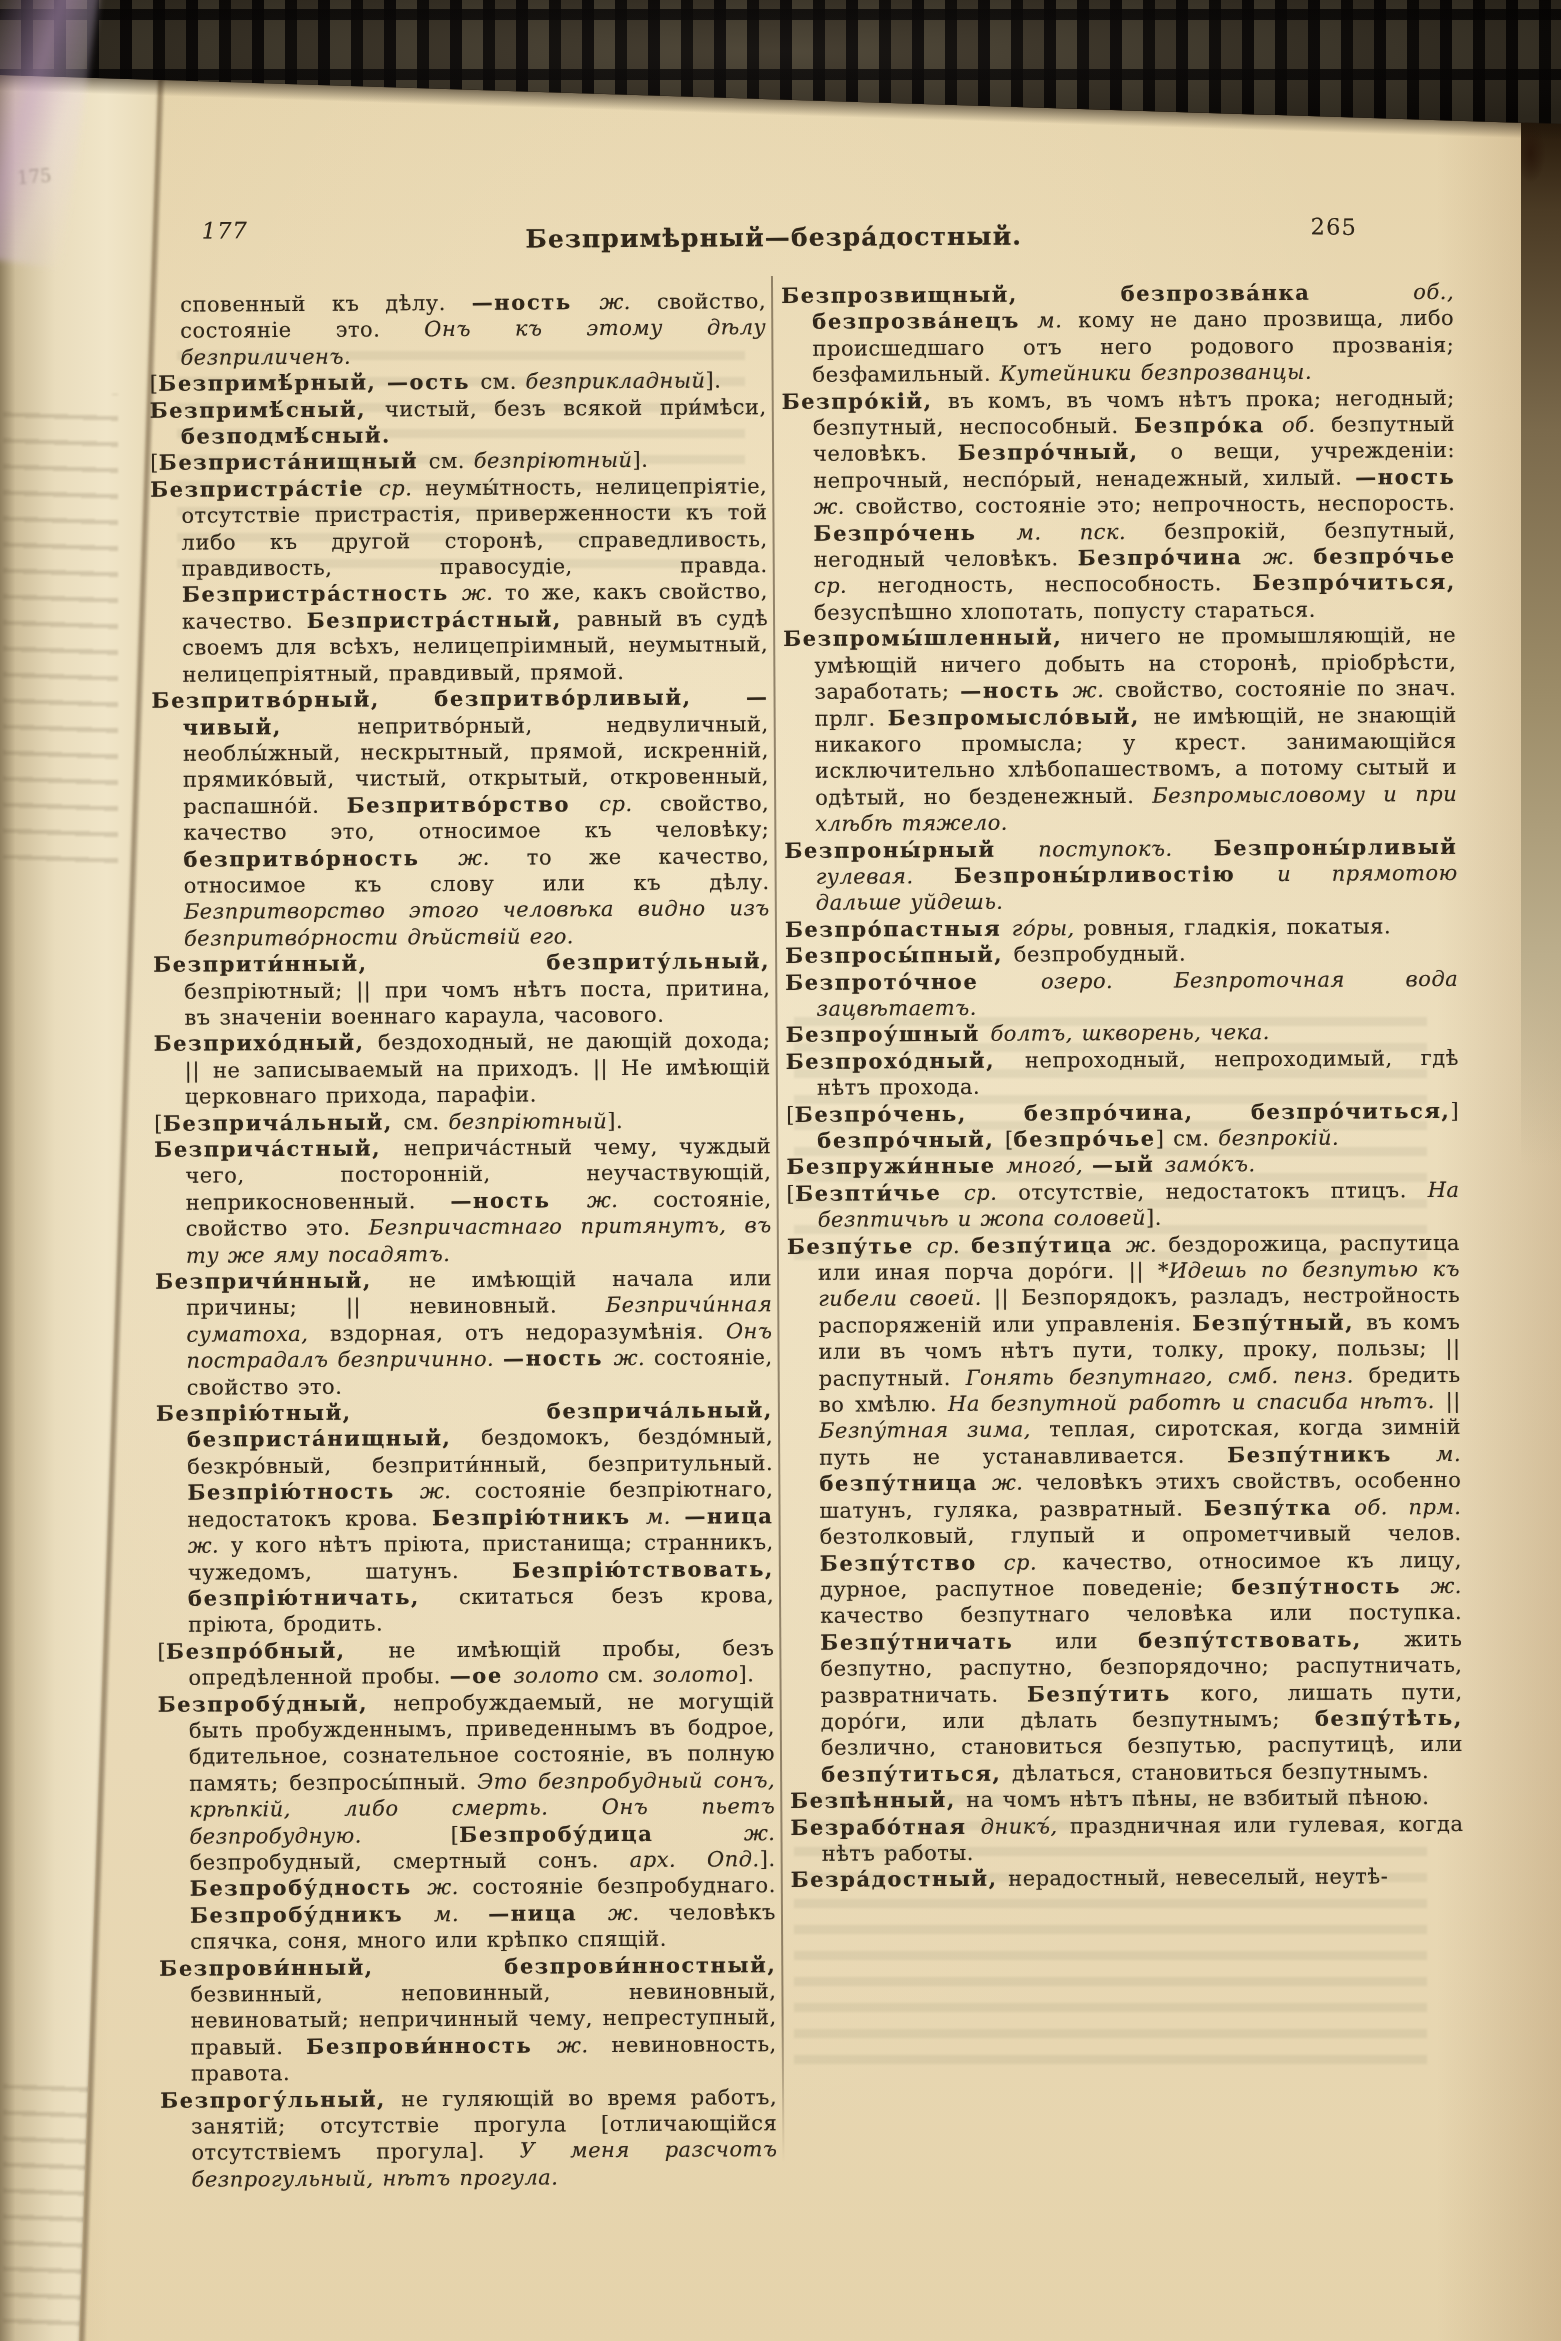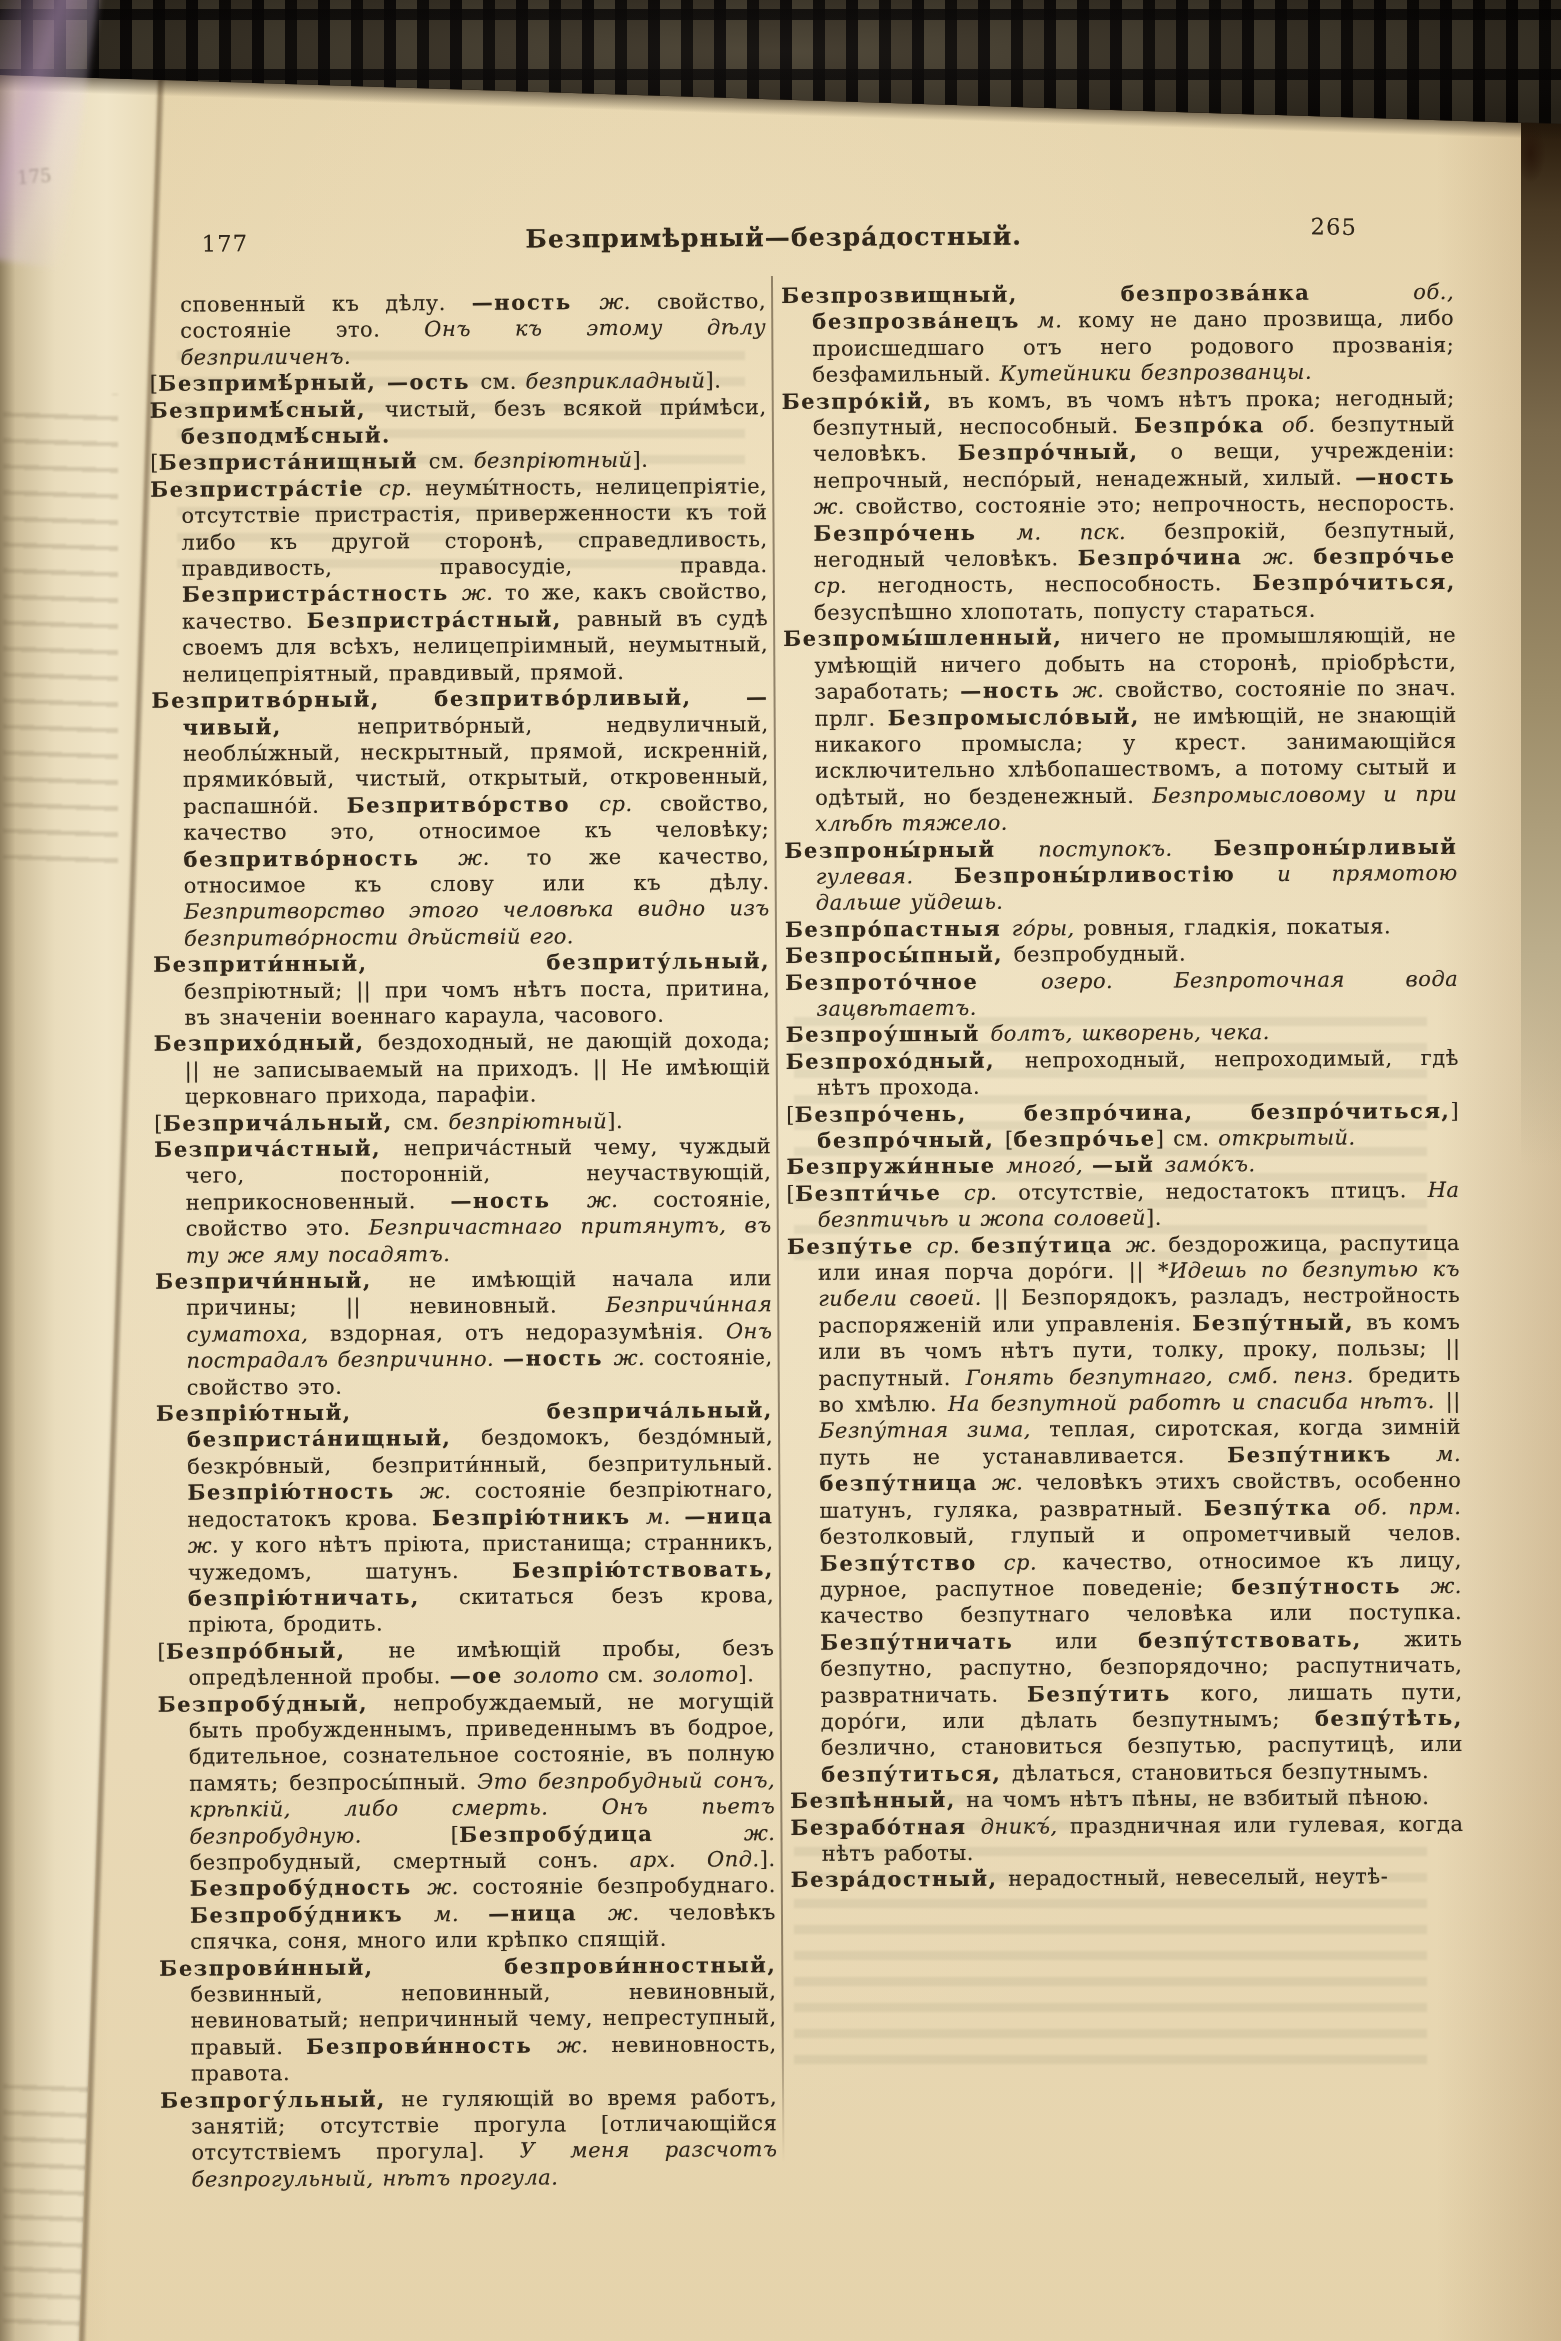--- a/index.html
+++ b/index.html
@@ -74,21 +74,21 @@
   
   .content{
     position:absolute;left:0;top:0;width:1561px;height:2342px;z-index:7;
     transform:rotate(-0.35deg);transform-origin:50% 40%;
     color:#31271a;
   }
   .pagenum{
     position:absolute;font-size:22.5px;letter-spacing:1.1px;
     text-shadow:0 0 0.6px rgba(49,39,26,.45);
   }
-  .pagenum-left{left:206px;top:227px;}
+  .pagenum-left{left:206px;top:214px;font-style:italic;}
   .pagenum-right{left:1315px;top:217px;transform:rotate(1deg);}
   .running-head{
     position:absolute;left:231px;top:223px;width:1094px;text-align:center;
     font-size:25px;font-weight:700;letter-spacing:1.1px;
     text-shadow:0 0 0.8px rgba(49,39,26,.5);
   }
   .col{
     position:absolute;text-align:justify;
     font-size:21px;line-height:26.4px;letter-spacing:0.5px;word-spacing:1.6px;
     text-shadow:0 0 0.7px rgba(49,39,26,.42);
@@ -151,21 +151,21 @@
   <div class="col col-right">
       <p class="entry"><span class="s-b">Безпрозвищный, безпрозва́нка </span><span class="s-i">об., </span><span class="s-b">безпрозва́нецъ </span><span class="s-i">м. </span><span class="s-r">кому не дано прозвища, либо происшедшаго отъ него родового прозванія; безфамильный. </span><span class="s-i">Кутейники безпрозванцы.</span></p>
       <p class="entry"><span class="s-b">Безпро́кій, </span><span class="s-r">въ комъ, въ чомъ нѣтъ прока; негодный; безпутный, неспособный. </span><span class="s-b">Безпро́ка </span><span class="s-i">об. </span><span class="s-r">безпутный человѣкъ. </span><span class="s-b">Безпро́чный, </span><span class="s-r">о вещи, учрежденіи: непрочный, неспо́рый, ненадежный, хилый. </span><span class="s-b">—ность </span><span class="s-i">ж. </span><span class="s-r">свойство, состояніе это; непрочность, неспорость. </span><span class="s-b">Безпро́чень </span><span class="s-i">м. пск. </span><span class="s-r">безпрокій, безпутный, негодный человѣкъ. </span><span class="s-b">Безпро́чина </span><span class="s-i">ж. </span><span class="s-b">безпро́чье </span><span class="s-i">ср. </span><span class="s-r">негодность, неспособность. </span><span class="s-b">Безпро́читься, </span><span class="s-r">безуспѣшно хлопотать, попусту стараться.</span></p>
       <p class="entry"><span class="s-b">Безпромы́шленный, </span><span class="s-r">ничего не промышляющій, не умѣющій ничего добыть на сторонѣ, пріобрѣсти, заработать; </span><span class="s-b">—ность </span><span class="s-i">ж. </span><span class="s-r">свойство, состояніе по знач. прлг. </span><span class="s-b">Безпромысло́вый, </span><span class="s-r">не имѣющій, не знающій никакого промысла; у крест. занимающійся исключительно хлѣбопашествомъ, а потому сытый и одѣтый, но безденежный. </span><span class="s-i">Безпромысловому и при хлѣбѣ тяжело.</span></p>
       <p class="entry"><span class="s-b">Безпроны́рный </span><span class="s-i">поступокъ. </span><span class="s-b">Безпроны́рливый </span><span class="s-i">гулевая. </span><span class="s-b">Безпроны́рливостію </span><span class="s-i">и прямотою дальше уйдешь.</span></p>
       <p class="entry"><span class="s-b">Безпро́пастныя </span><span class="s-i">го́ры, </span><span class="s-r">ровныя, гладкія, покатыя.</span></p>
       <p class="entry"><span class="s-b">Безпросы́пный, </span><span class="s-r">безпробудный.</span></p>
       <p class="entry"><span class="s-b">Безпрото́чное </span><span class="s-i">озеро. Безпроточная вода зацвѣтаетъ.</span></p>
       <p class="entry"><span class="s-b">Безпроу́шный </span><span class="s-i">болтъ, шкворень, чека.</span></p>
       <p class="entry"><span class="s-b">Безпрохо́дный, </span><span class="s-r">непроходный, непроходимый, гдѣ нѣтъ прохода.</span></p>
-      <p class="entry"><span class="s-r">[</span><span class="s-b">Безпро́чень, безпро́чина, безпро́читься,</span><span class="s-r">] </span><span class="s-b">безпро́чный, </span><span class="s-r">[</span><span class="s-b">безпро́чье</span><span class="s-r">] см. </span><span class="s-i">открытый.</span></p>
+      <p class="entry"><span class="s-r">[</span><span class="s-b">Безпро́чень, безпро́чина, безпро́читься,</span><span class="s-r">] </span><span class="s-b">безпро́чный, </span><span class="s-r">[</span><span class="s-b">безпро́чье</span><span class="s-r">] см. </span><span class="s-i">безпрокій.</span></p>
       <p class="entry"><span class="s-b">Безпружи́нные </span><span class="s-i">много́, </span><span class="s-b">—ый </span><span class="s-i">замо́къ.</span></p>
       <p class="entry"><span class="s-r">[</span><span class="s-b">Безпти́чье </span><span class="s-i">ср. </span><span class="s-r">отсутствіе, недостатокъ птицъ. </span><span class="s-i">На безптичьѣ и жопа соловей</span><span class="s-r">].</span></p>
       <p class="entry"><span class="s-b">Безпу́тье </span><span class="s-i">ср. </span><span class="s-b">безпу́тица </span><span class="s-i">ж. </span><span class="s-r">бездорожица, распутица или иная порча доро́ги. || *</span><span class="s-i">Идешь по безпутью къ гибели своей. </span><span class="s-r">|| Безпорядокъ, разладъ, нестройность распоряженій или управленія. </span><span class="s-b">Безпу́тный, </span><span class="s-r">въ комъ или въ чомъ нѣтъ пути, толку, проку, пользы; || распутный. </span><span class="s-i">Гонять безпутнаго, смб. пенз. </span><span class="s-r">бредить во хмѣлю. </span><span class="s-i">На безпутной работѣ и спасиба нѣтъ. </span><span class="s-r">|| </span><span class="s-i">Безпу́тная зима, </span><span class="s-r">теплая, сиротская, когда зимній путь не устанавливается. </span><span class="s-b">Безпу́тникъ </span><span class="s-i">м. </span><span class="s-b">безпу́тница </span><span class="s-i">ж. </span><span class="s-r">человѣкъ этихъ свойствъ, особенно шатунъ, гуляка, развратный. </span><span class="s-b">Безпу́тка </span><span class="s-i">об. прм. </span><span class="s-r">безтолковый, глупый и опрометчивый челов. </span><span class="s-b">Безпу́тство </span><span class="s-i">ср. </span><span class="s-r">качество, относимое къ лицу, дурное, распутное поведеніе; </span><span class="s-b">безпу́тность </span><span class="s-i">ж. </span><span class="s-r">качество безпутнаго человѣка или поступка. </span><span class="s-b">Безпу́тничать </span><span class="s-r">или </span><span class="s-b">безпу́тствовать, </span><span class="s-r">жить безпутно, распутно, безпорядочно; распутничать, развратничать. </span><span class="s-b">Безпу́тить </span><span class="s-r">кого, лишать пути, доро́ги, или дѣлать безпутнымъ; </span><span class="s-b">безпу́тѣть, </span><span class="s-r">безлично, становиться безпутью, распутицѣ, или </span><span class="s-b">безпу́титься, </span><span class="s-r">дѣлаться, становиться безпутнымъ.</span></p>
       <p class="entry"><span class="s-b">Безпѣнный, </span><span class="s-r">на чомъ нѣтъ пѣны, не взбитый пѣною.</span></p>
       <p class="entry"><span class="s-b">Безрабо́тная </span><span class="s-i">дникъ́, </span><span class="s-r">праздничная или гулевая, когда нѣтъ работы.</span></p>
       <p class="entry"><span class="s-b">Безра́достный, </span><span class="s-r">нерадостный, невеселый, неутѣ-</span></p>
     </div>
 </div>
 
 

